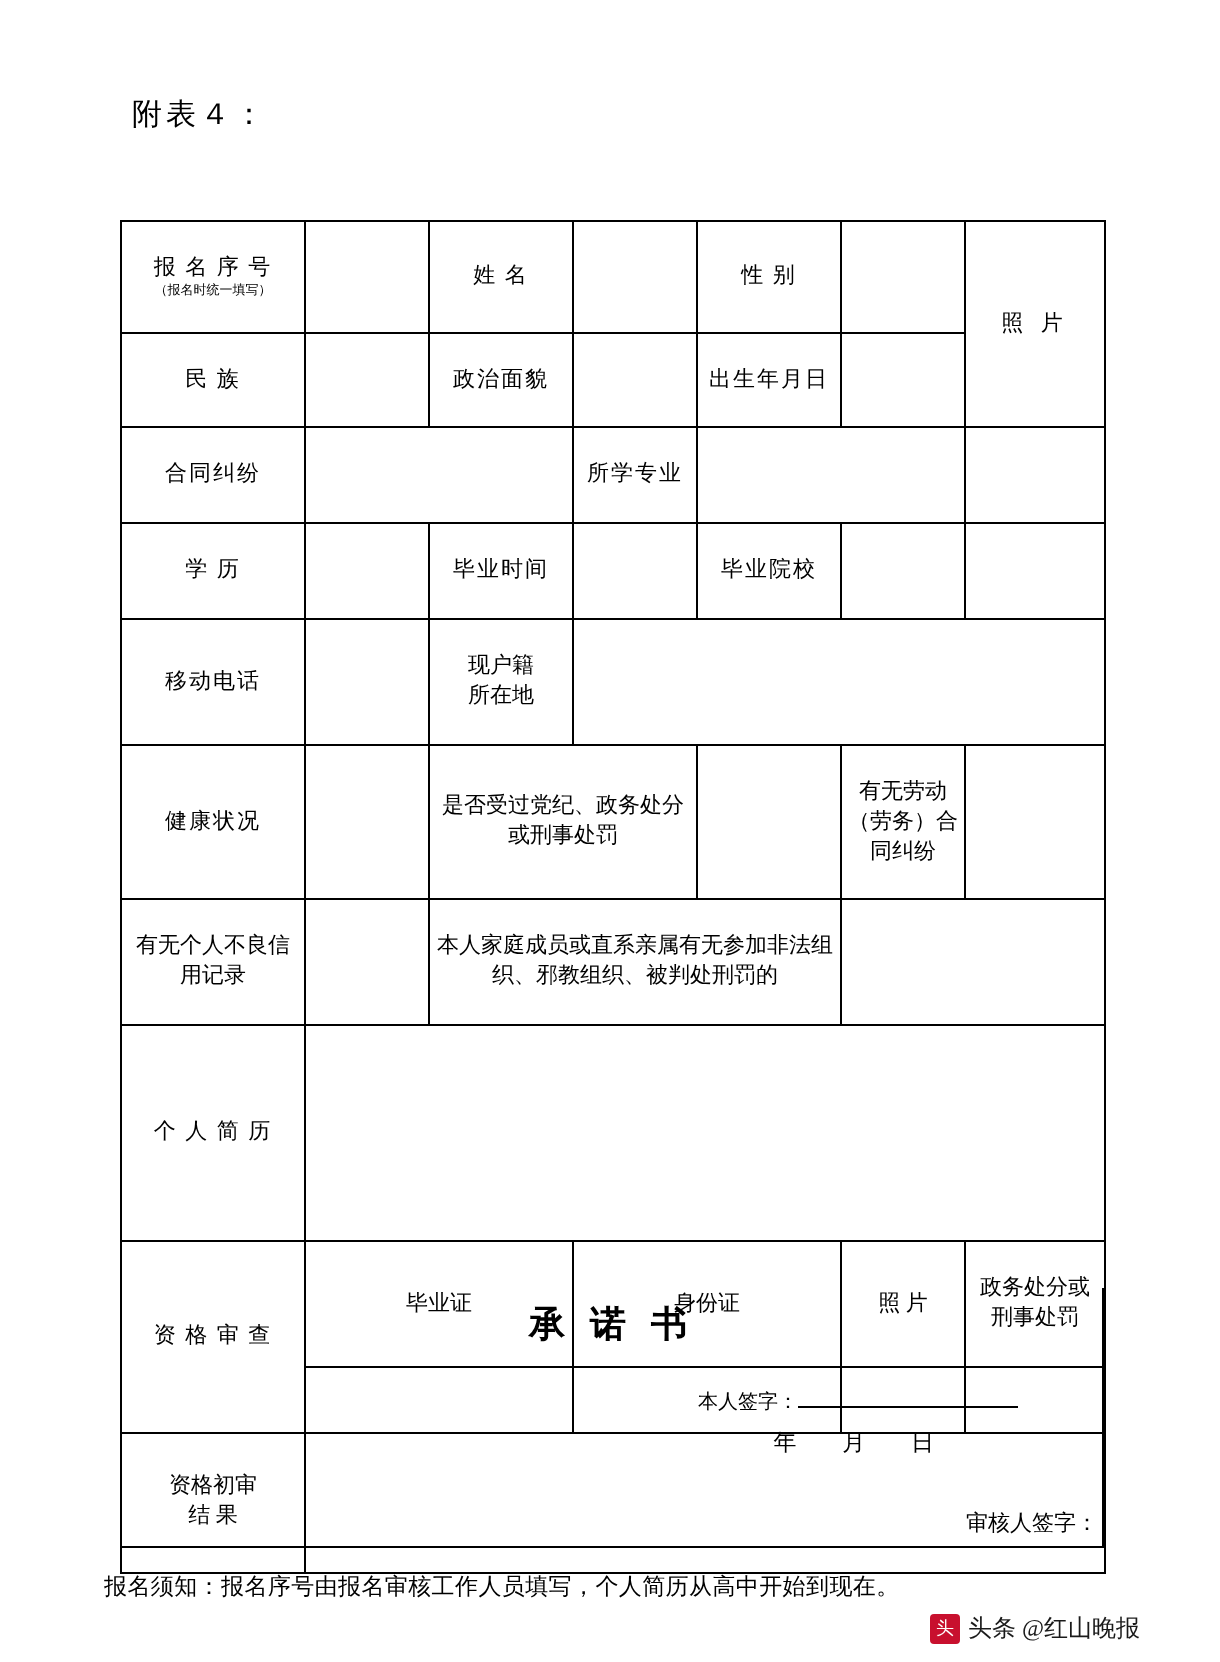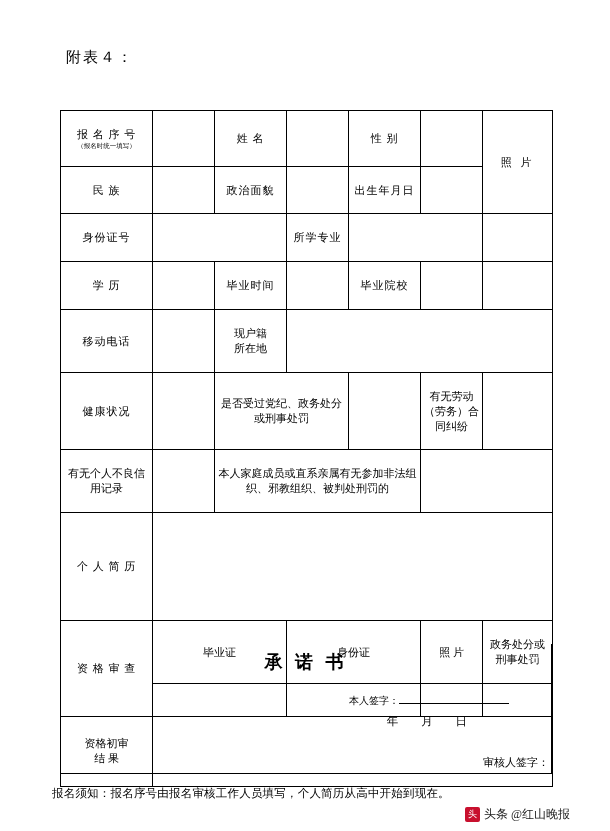--- a/index.html
+++ b/index.html
@@ -190,21 +190,21 @@
     <tr class="row-h2">
       <td class="lbl">民    族</td>
       <td></td>
       <td class="lbl">政治面貌</td>
       <td></td>
       <td class="lbl">出生年月日</td>
       <td></td>
     </tr>
 
     <tr class="row-h2">
-      <td class="lbl">身份证号</td>
+      <td class="lbl">合同纠纷</td>
       <td colspan="2"></td>
       <td class="lbl">所学专业</td>
       <td colspan="2"></td>
       <td></td>
     </tr>
 
     <tr class="row-h2">
       <td class="lbl">学    历</td>
       <td></td>
       <td class="lbl">毕业时间</td>

